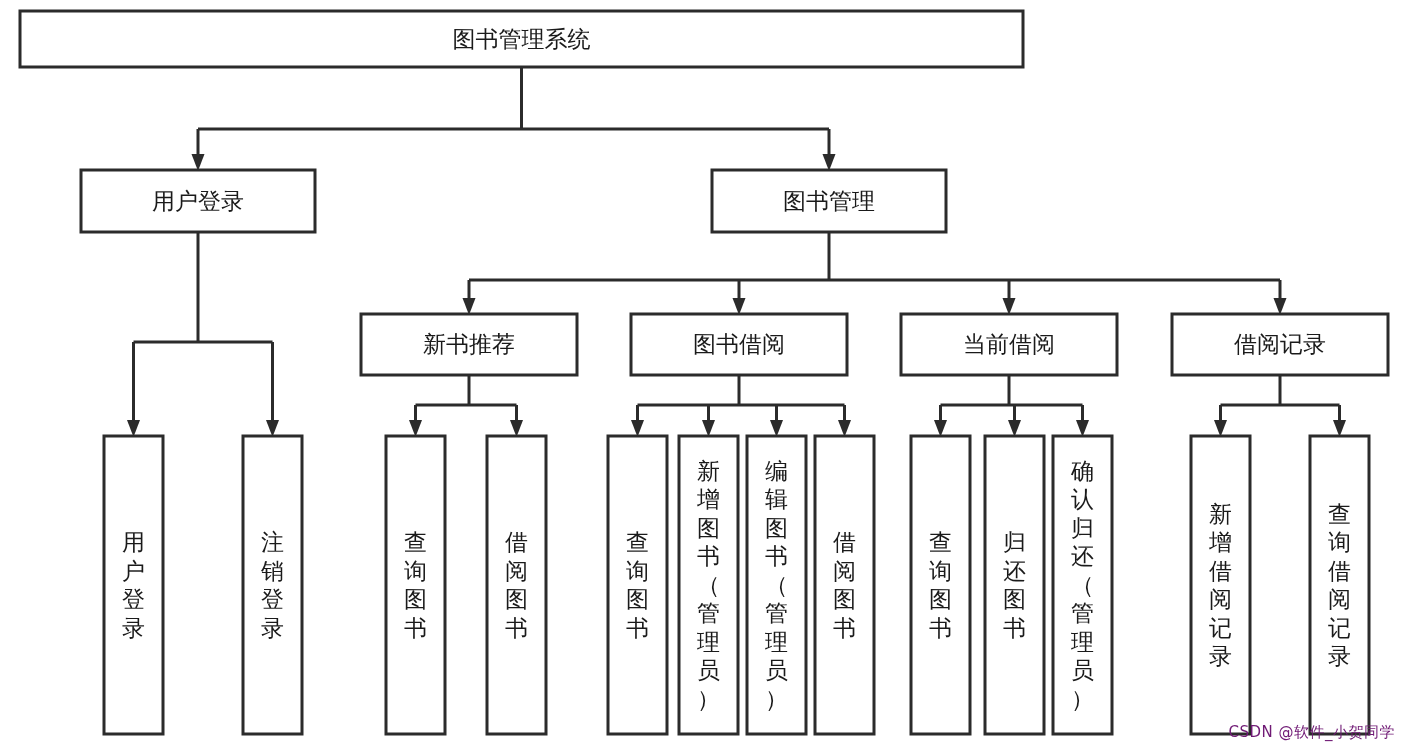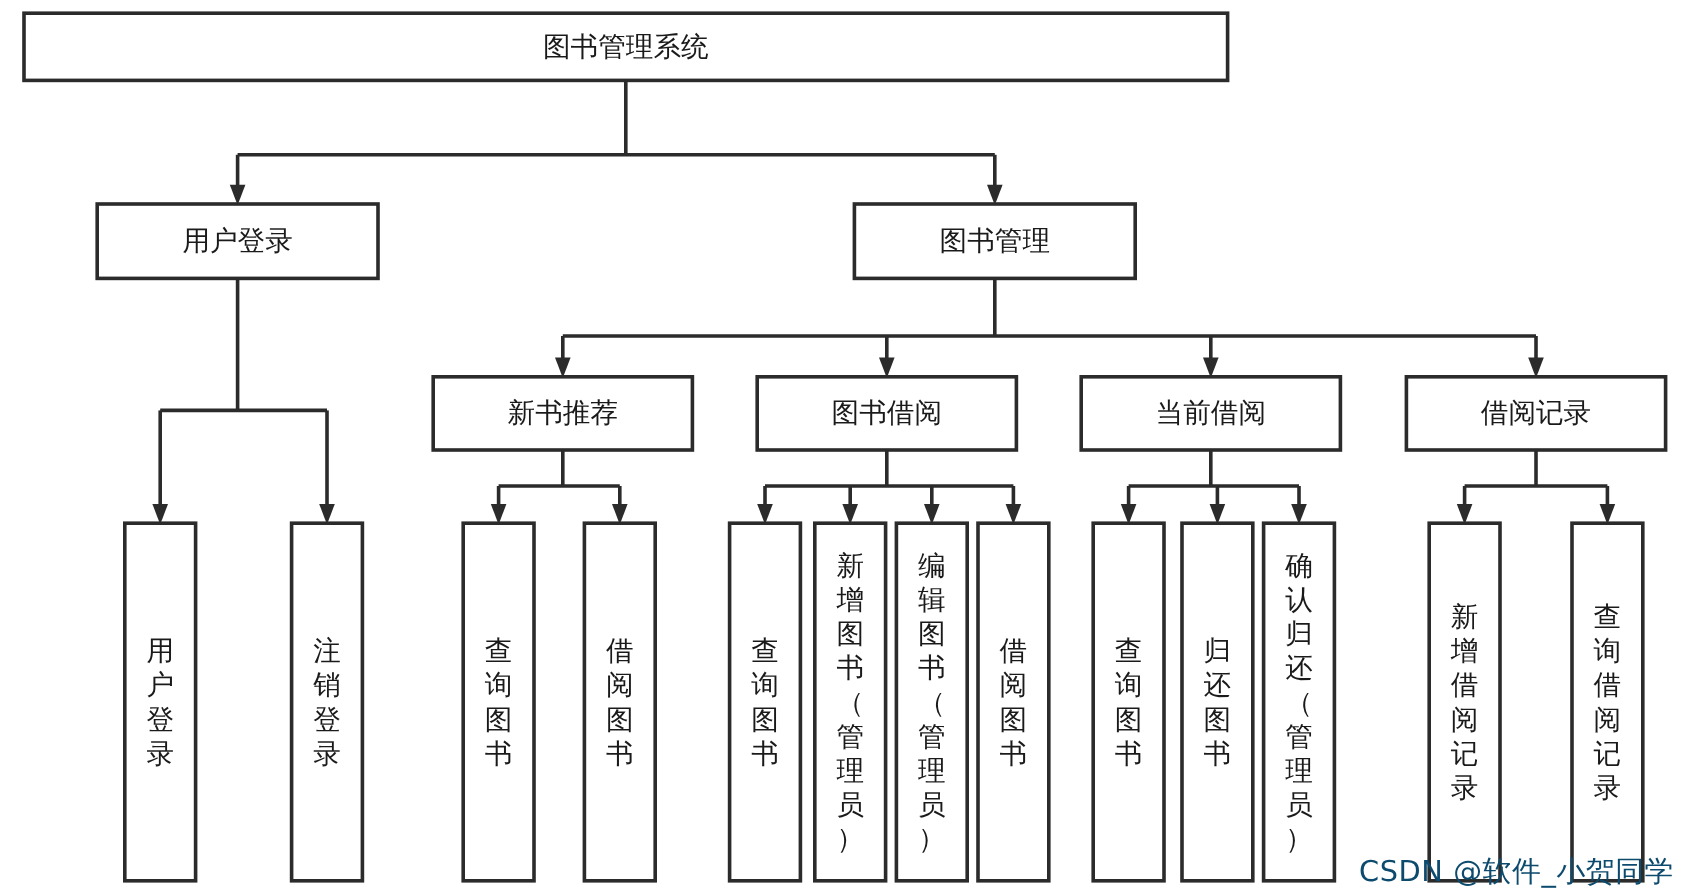--- a/index.html
+++ b/index.html
@@ -51,22 +51,22 @@
     font-family: "DejaVu Sans", "Liberation Sans", sans-serif;
     font-size: 23px;
     fill: #1a1a1a;
     text-anchor: middle;
   }
   .watermark {
     position: absolute;
     right: 10px;
     bottom: 5px;
     font-family: "DejaVu Sans", "Liberation Sans", sans-serif;
-    font-size: 24px;
-    color: #0c4a6e;
+    font-size: 15px;
+    color: #701a75;
     letter-spacing: 0.5px;
     white-space: nowrap;
     user-select: none;
   }
 </style>
 </head>
 <body>
 
 <div id="diagram-root">
   <svg class="diagram" id="diagram-svg" viewBox="0 0 1405 747" xmlns="http://www.w3.org/2000/svg">

